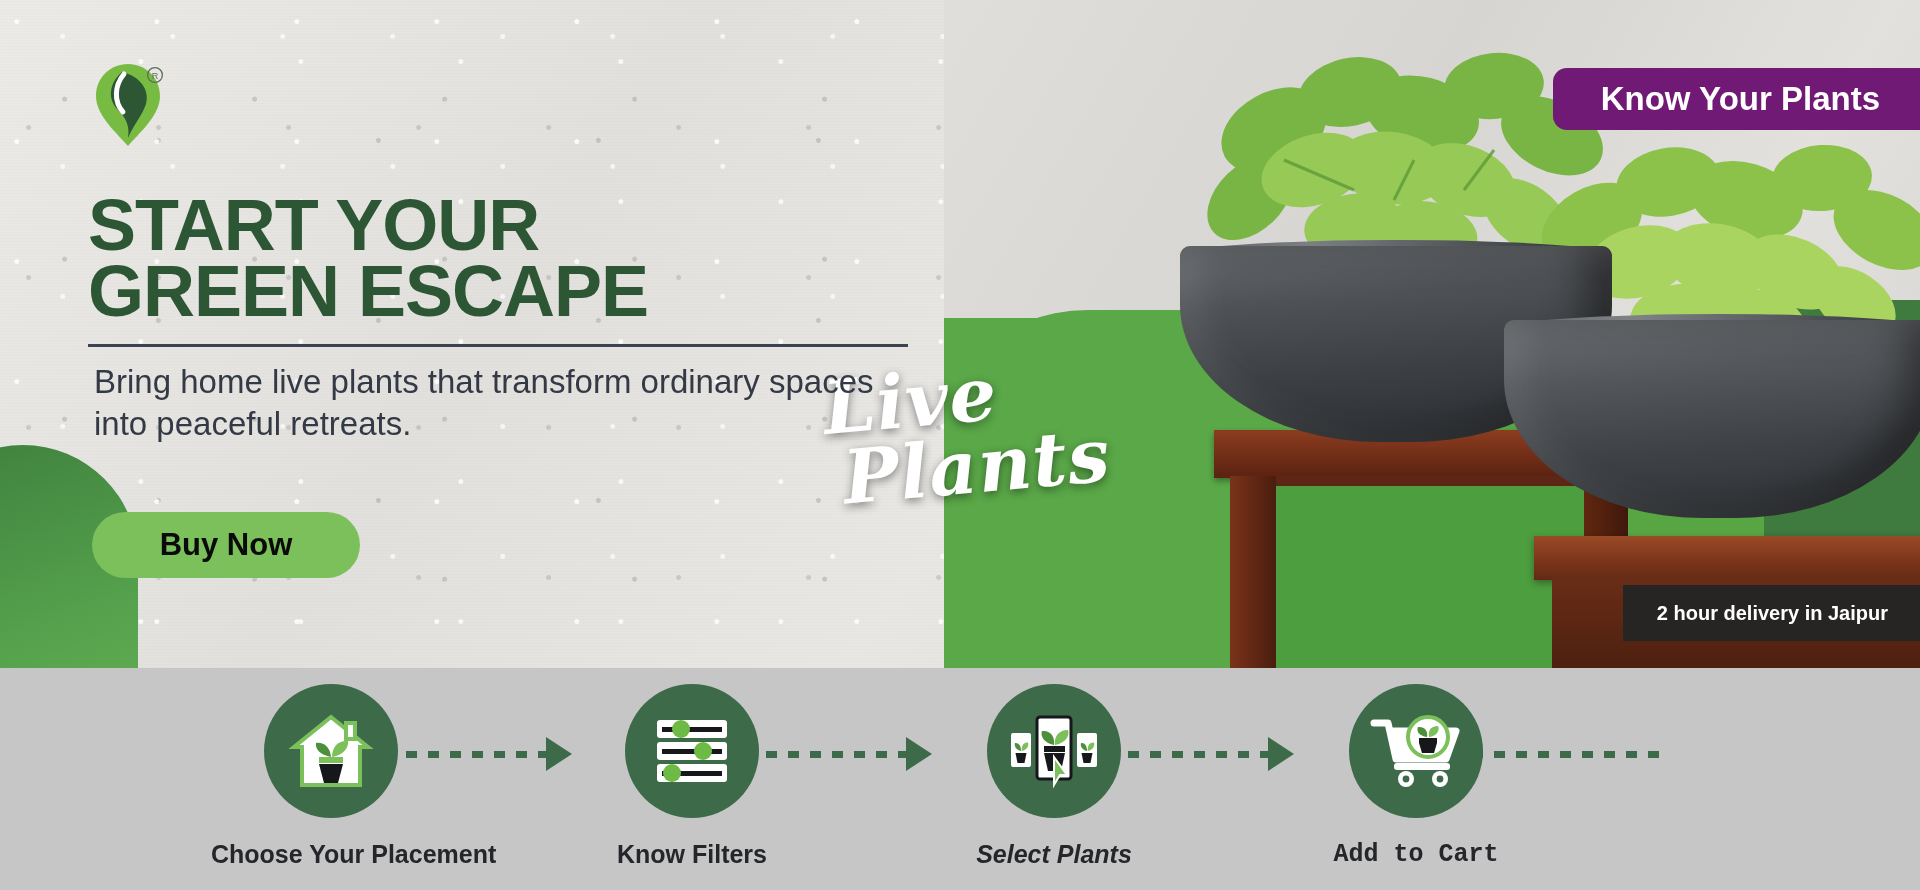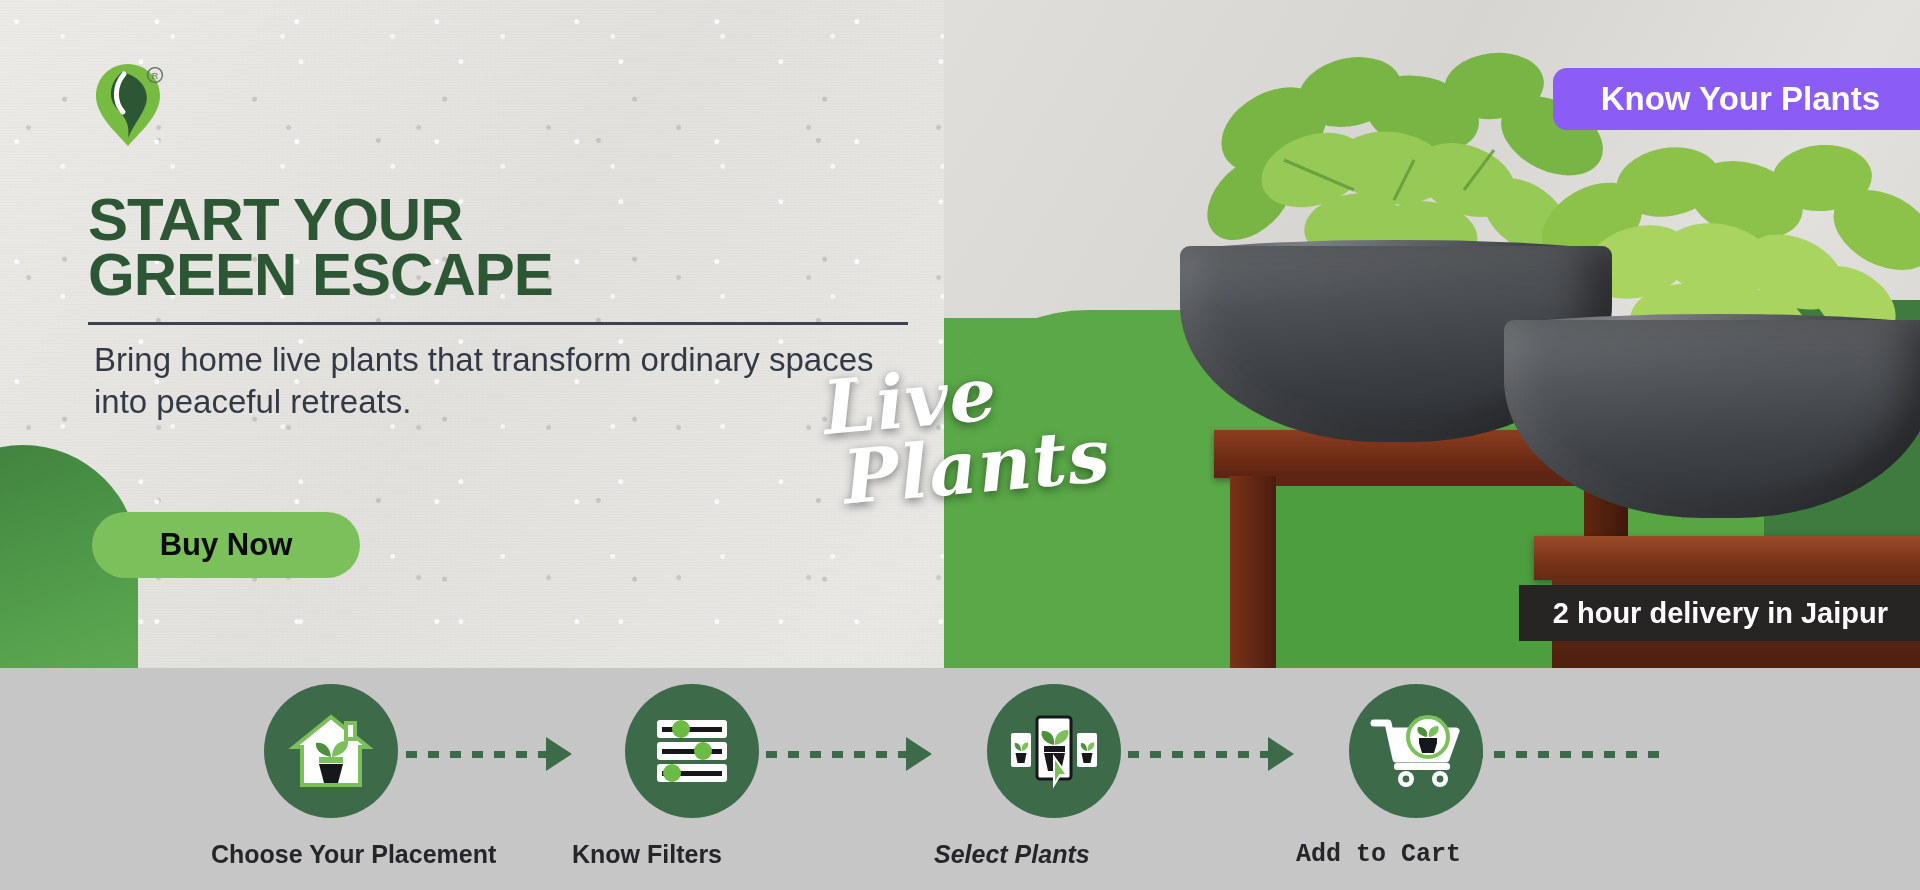--- a/index.html
+++ b/index.html
@@ -81,41 +81,41 @@
     font-size:74px;line-height:.96;font-weight:700;
     text-shadow:0 3px 10px rgba(0,0,0,.45);transform:rotate(-5deg);letter-spacing:1px;}
   .script .l2{display:block;margin-left:14px;}
 
   
   .logo{position:absolute;left:92px;top:62px;width:78px;height:86px;}
   .logo .rmark{position:absolute;left:54px;top:4px;font-size:14px;color:#5b6d5b;}
 
   
   .headline{position:absolute;left:88px;top:192px;width:830px;}
-  .headline h1{margin:0;color:#2d5734;font-weight:800;font-size:60px;line-height:.92;
+  .headline h1{margin:0;color:#2d5734;font-weight:800;font-size:72px;line-height:.92;
     letter-spacing:-1px;font-family:"Liberation Sans", sans-serif;}
   .headline h1 span{display:block;}
   .rule{width:820px;height:3px;background:#3b4250;margin:20px 0 14px;}
   .sub{margin:6px;color:#333a46;font-size:33px;line-height:1.25;font-weight:500;max-width:790px;}
 
   .buy-btn{position:absolute;left:92px;top:512px;width:268px;height:66px;border:none;
     border-radius:34px;background:#7bc05a;color:#0a0a0a;font-size:31px;font-weight:700;
     cursor:pointer;font-family:"Liberation Sans", sans-serif;}
 
   
   .badge-top{position:absolute;right:0;top:68px;height:62px;display:flex;align-items:center;
-    padding:0 40px 0 48px;background:#8b5cf6;border-radius:14px 0 0 14px;
+    padding:0 40px 0 48px;background:#701a75;border-radius:14px 0 0 14px;
     color:#fff;font-size:33px;font-weight:700;white-space:nowrap;}
   .badge-delivery{position:absolute;right:0;top:585px;height:56px;display:flex;align-items:center;
-    padding:0 32px 0 34px;background:#262523;color:#fff;font-size:29px;font-weight:700;white-space:nowrap;}
+    padding:0 32px 0 34px;background:#262523;color:#fff;font-size:20px;font-weight:700;white-space:nowrap;}
 
   
   .steps{position:absolute;left:0;top:668px;width:1920px;height:222px;background:#c6c6c6;}
   .steps-inner{position:relative;width:1920px;height:222px;}
-  .step{position:absolute;top:16px;width:240px;text-align:left;}
+  .step{position:absolute;top:16px;width:240px;text-align:center;}
   .step .circle{width:134px;height:134px;border-radius:50%;background:#3d6b4a;margin:0 auto;
     position:relative;display:flex;align-items:center;justify-content:center;}
   .step .label{margin-top:22px;font-size:25px;font-weight:700;color:#24262a;white-space:nowrap;}
   .connector{position:absolute;top:82px;height:8px;display:flex;align-items:center;}
   .connector .dots{height:7px;flex:1;
     background-image:linear-gradient(90deg,#3d6b4a 0 11px, transparent 11px 22px);
     background-size:22px 7px;background-repeat:repeat-x;}
   .connector .arrow{width:0;height:0;border-left:26px solid #3d6b4a;
     border-top:17px solid transparent;border-bottom:17px solid transparent;}
 </style>

